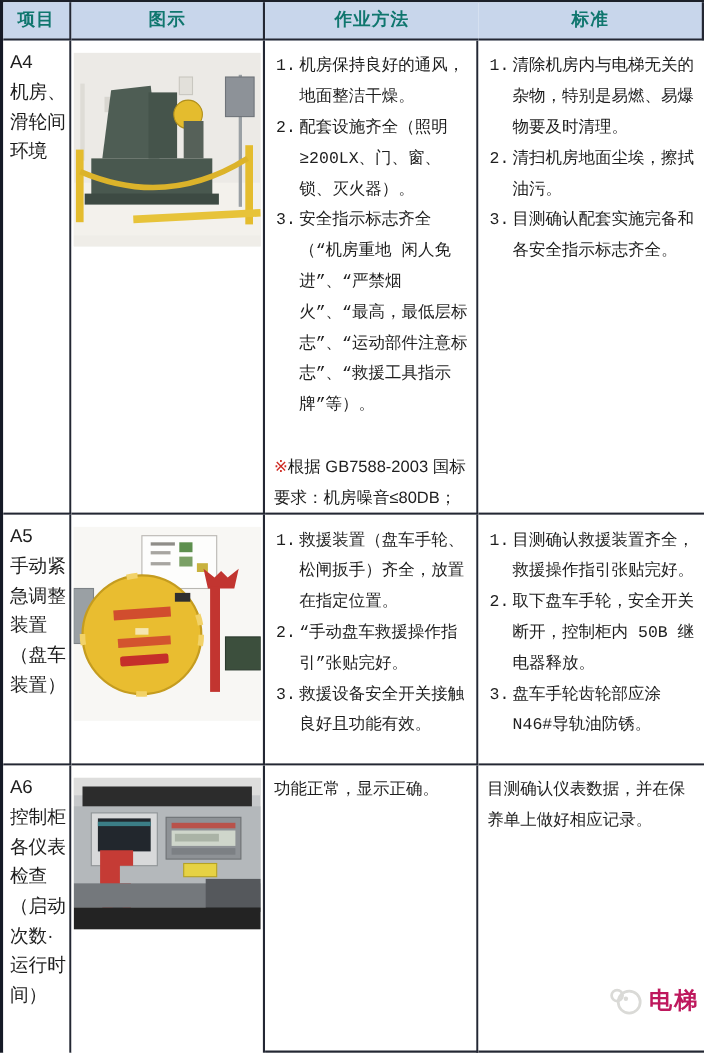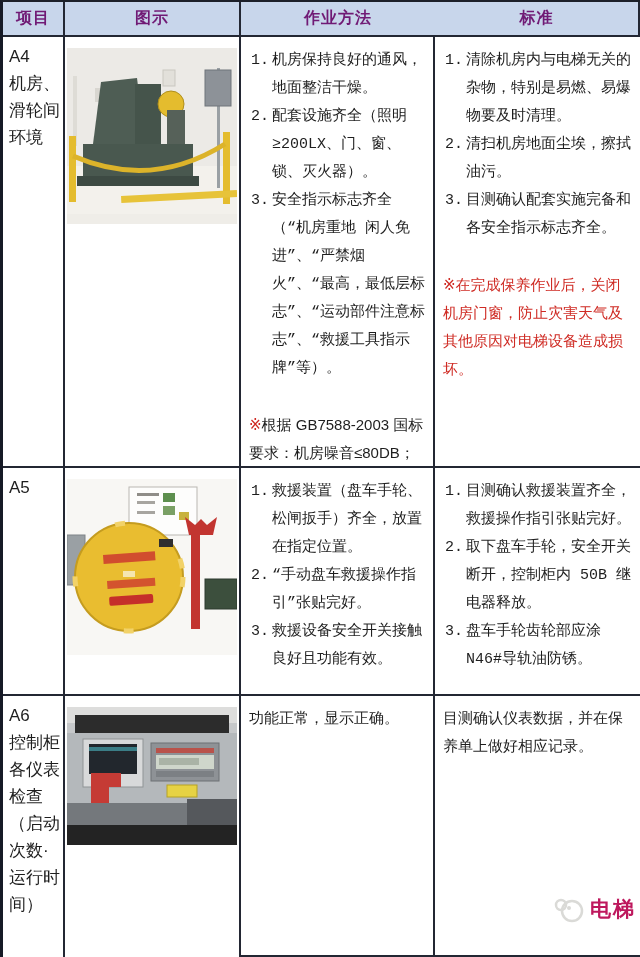--- a/index.html
+++ b/index.html
@@ -8,21 +8,21 @@
   .table{position:absolute;left:0;top:0;width:640px;height:957px;display:grid;
          grid-template-columns:62px 176px 194px auto;
          grid-template-rows:35px 431px 228px auto;
          border-left:3px solid #161a26;border-top:2px solid #1c2029;
          box-sizing:border-box;background:#fff;}
   .cell{border-right:2px solid #232733;border-bottom:2px solid #232733;
         box-sizing:border-box;overflow:hidden;background:#fff;}
   .cell.lastcol{border-right:none;}
   .cell.lastrow{border-bottom:none;}
   .hcell{background:#c8d6eb;display:flex;align-items:center;justify-content:center;
-         font-weight:bold;font-size:16px;color:#701a75;letter-spacing:1px;}
+         font-weight:bold;font-size:16px;color:#0f766e;letter-spacing:1px;}
   .itemcell{padding:6px 2px 0 6px;font-size:17px;line-height:27px;}
   .itemcode{display:block;}
   .textcell{padding:8px 5px 0 8px;font-size:15px;line-height:28px;}
   ol.olist{margin:2px;padding:0;list-style:none;counter-reset:n;font-family:Liberation Mono, monospace;}
   ol.olist li{counter-increment:n;position:relative;padding-left:21px;}
   ol.olist li::before{content:counter(n) ".";position:absolute;left:0;top:0;}
   .note{margin-top:28px;}
   .note .pfx{color:#cf2b24;}
   .note.allred{color:#cf2b24;}
   .photobox{display:flex;align-items:flex-start;justify-content:center;padding-top:11px;}
@@ -85,27 +85,25 @@
     <div class="note">
       <span class="pfx">※</span><span>根据 GB7588-2003 国标要求：机房噪音≤80DB；机房温度保持在：5℃—40℃。</span>
     </div>
   </div>
   <div class="cell textcell lastcol">
     <ol class="olist">
       <li>清除机房内与电梯无关的杂物，特别是易燃、易爆物要及时清理。</li>
       <li>清扫机房地面尘埃，擦拭油污。</li>
       <li>目测确认配套实施完备和各安全指示标志齐全。</li>
     </ol>
-    <div class="note allred">
-      <span class="pfx">※</span><span>在完成保养作业后，关闭机房门窗，防止灾害天气及其他原因对电梯设备造成损坏。</span>
-    </div>
   </div>
 
   <div class="cell itemcell">
     <span class="itemcode">A5</span>
+    <span>手动紧急调整装置（盘车装置）</span>
   </div>
   <div class="cell photobox">
     <svg class="photo" width="170" height="176" viewBox="0 0 170 176">
       <rect x="0" y="0" width="170" height="176" fill="#f8f7f4"></rect>
       <rect x="62" y="8" width="68" height="48" fill="#fdfdfc" stroke="#b9b7b2"></rect>
       <rect x="70" y="14" width="22" height="3" fill="#8f8d88"></rect>
       <rect x="70" y="22" width="18" height="3" fill="#a7a5a0"></rect>
       <rect x="96" y="14" width="12" height="9" fill="#5d8f4e"></rect>
       <rect x="96" y="27" width="12" height="9" fill="#7aa065"></rect>
       <rect x="112" y="33" width="10" height="8" fill="#c8b23e"></rect>

